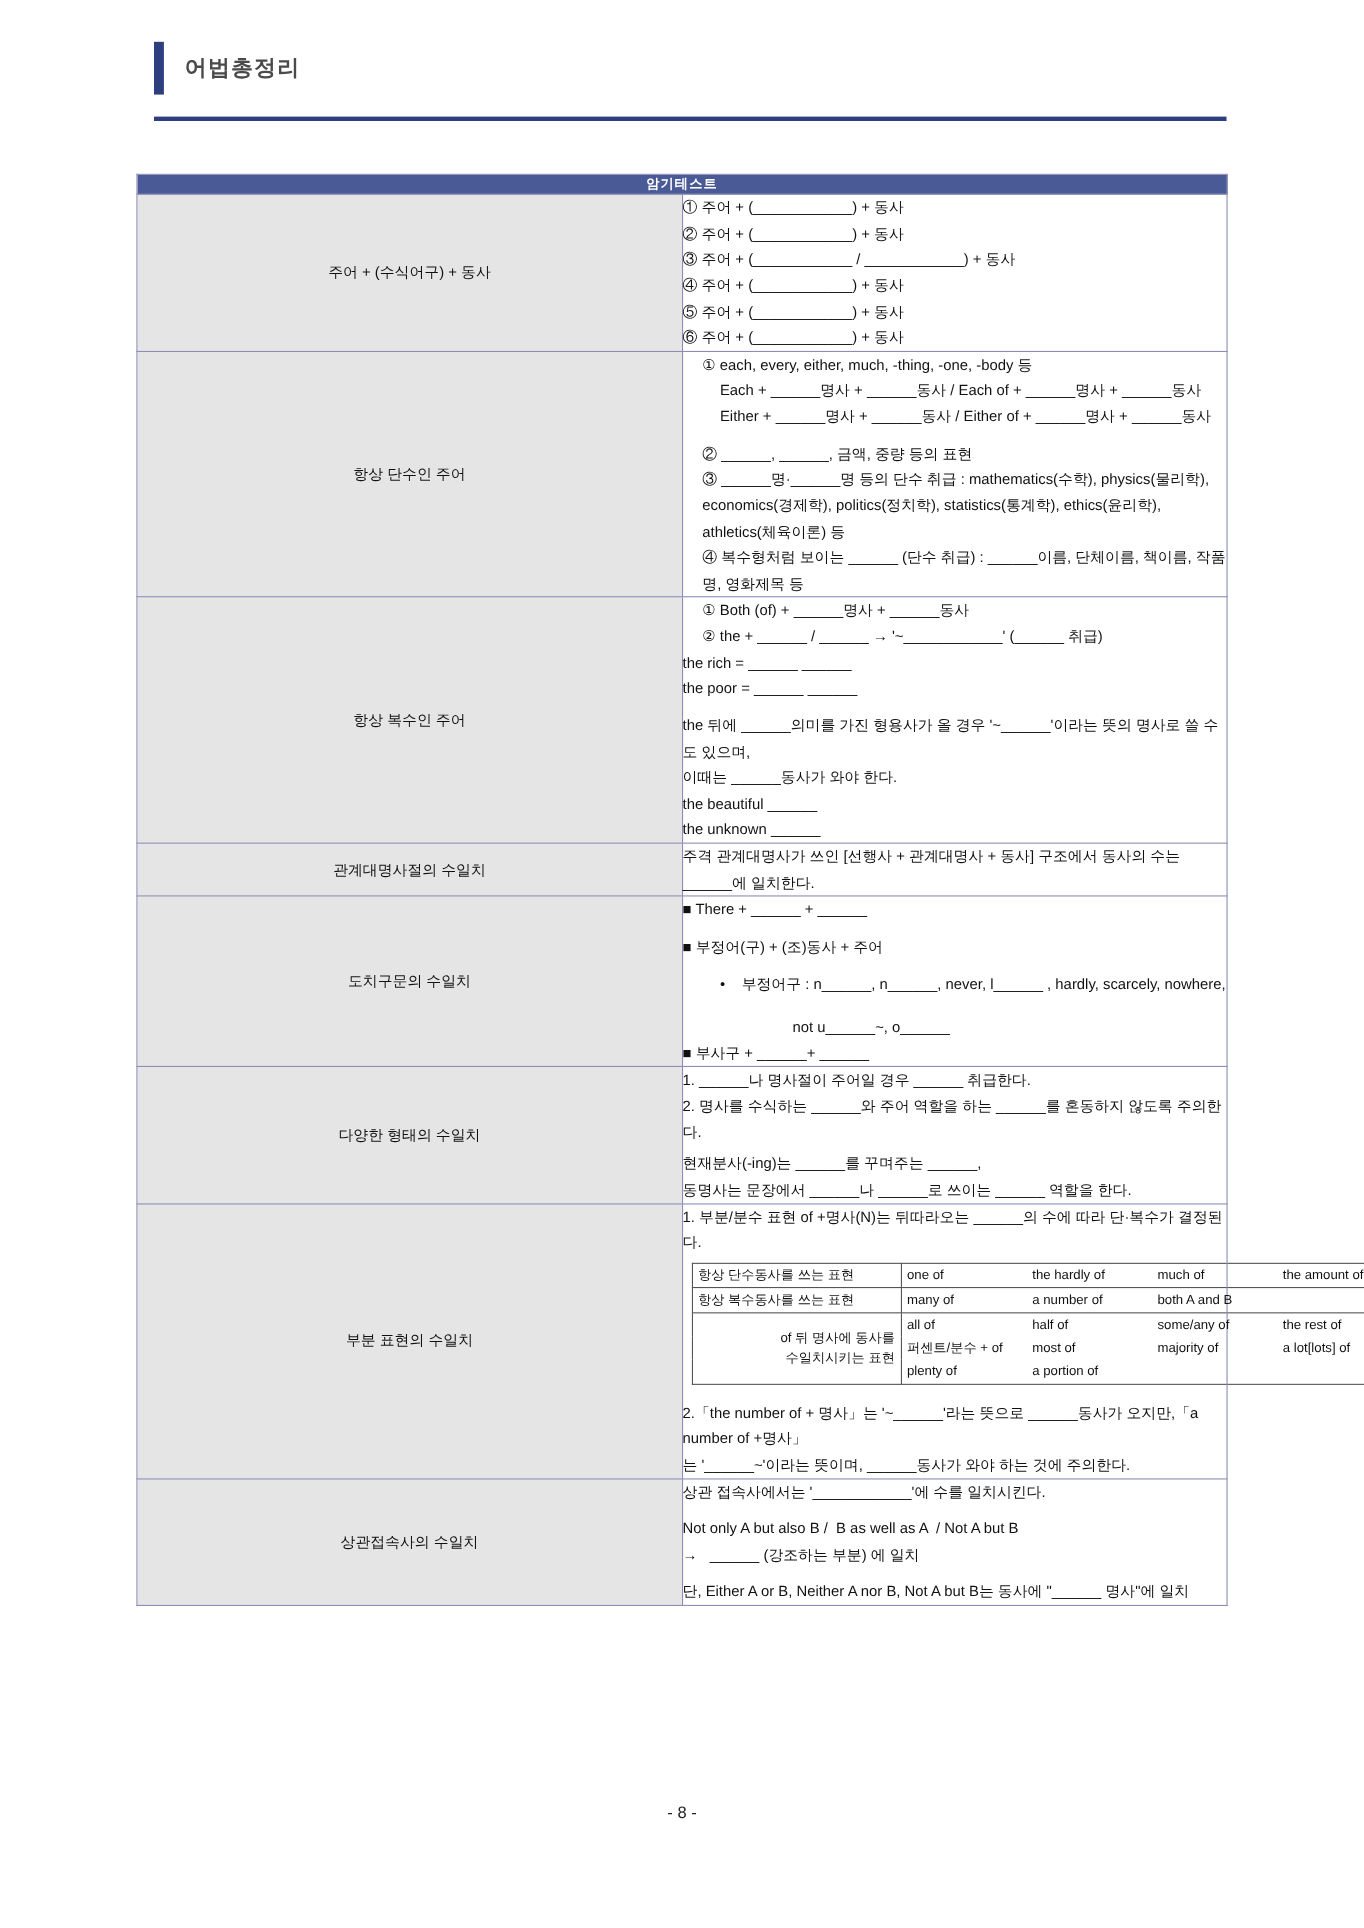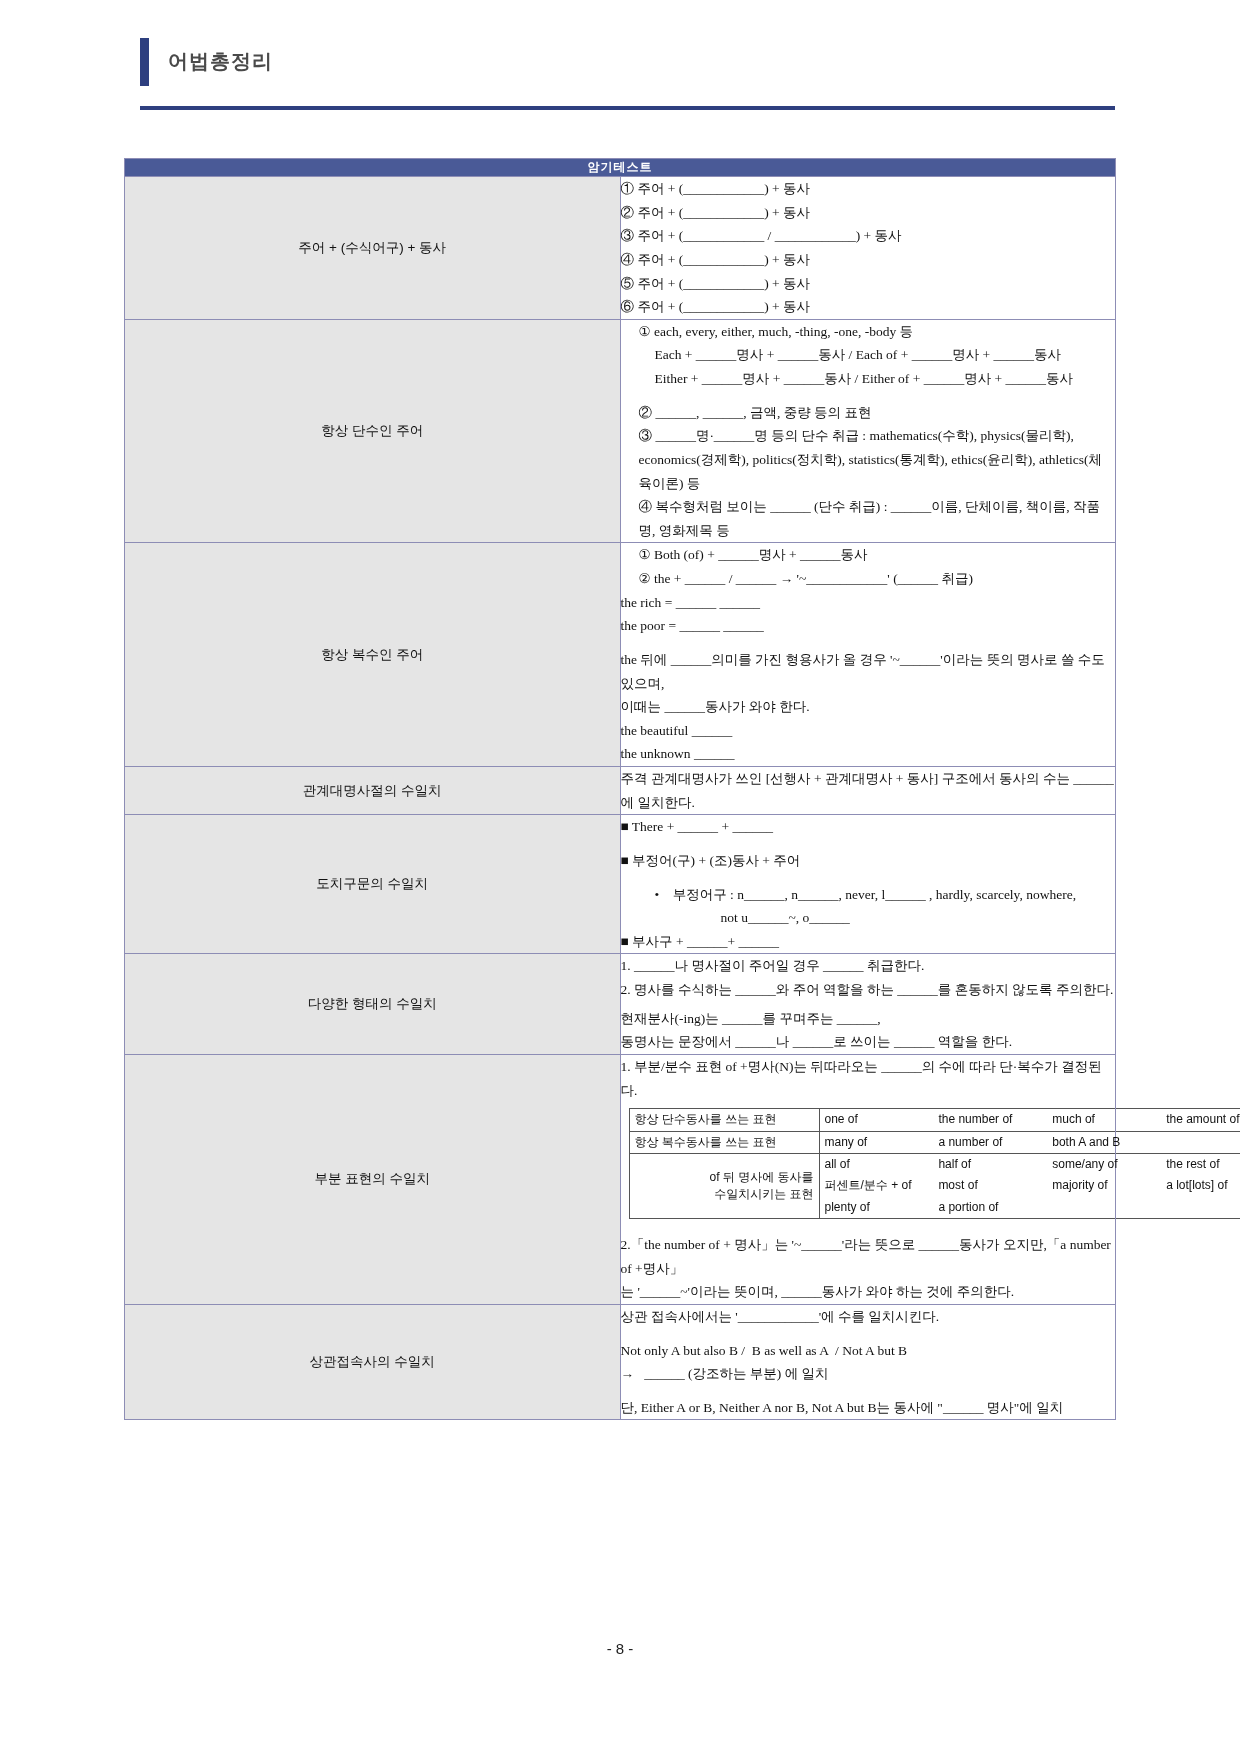--- a/index.html
+++ b/index.html
@@ -87,24 +87,24 @@
     line-height: 1.5;
   }
   td.body {
     background: #ffffff;
     padding: 8px 10px 9px 12px;
     font-size: 13.5px;
     line-height: 1.75;
     color: #111;
     vertical-align: top;
   }
-  .ln { display: block; white-space: pre-wrap; font-family: Liberation Serif, serif; }
+  .ln { display: block; white-space: pre-wrap; }
   .ln.indent1 { padding-left: 18px; }
   .ln.indent2 { padding-left: 34px; }
-  .ln.indent4 { padding-left: 100px; }
+  .ln.indent4 { padding-left: 100px; margin-top: 16px; }
   .gap { display: block; height: 10px; }
   .gap-sm { display: block; height: 5px; }
 
   
   table.inner {
     border-collapse: collapse;
     width: 655px;
     margin: 6px 0 4px 8px;
     table-layout: fixed;
     font-size: 12px;
@@ -228,21 +228,21 @@
           <td class="body">
             <span class="ln">1. 부분/분수 표현 of +명사(N)는 뒤따라오는 ______의 수에 따라 단·복수가 결정된다.</span>
 
             <table class="inner">
               <tbody>
                 <tr>
                   <td class="ikey">항상 단수동사를 쓰는 표현</td>
                   <td class="ival">
                     <div class="cols3">
                       <span class="c1">one of</span>
-                      <span class="c2">the number of</span>
+                      <span class="c2">the hardly of</span>
                       <span class="c2">much of</span>
                       <span class="c3">the amount of</span>
                     </div>
                   </td>
                 </tr>
                 <tr>
                   <td class="ikey">항상 복수동사를 쓰는 표현</td>
                   <td class="ival">
                     <div class="cols3">
                       <span class="c1">many of</span>

